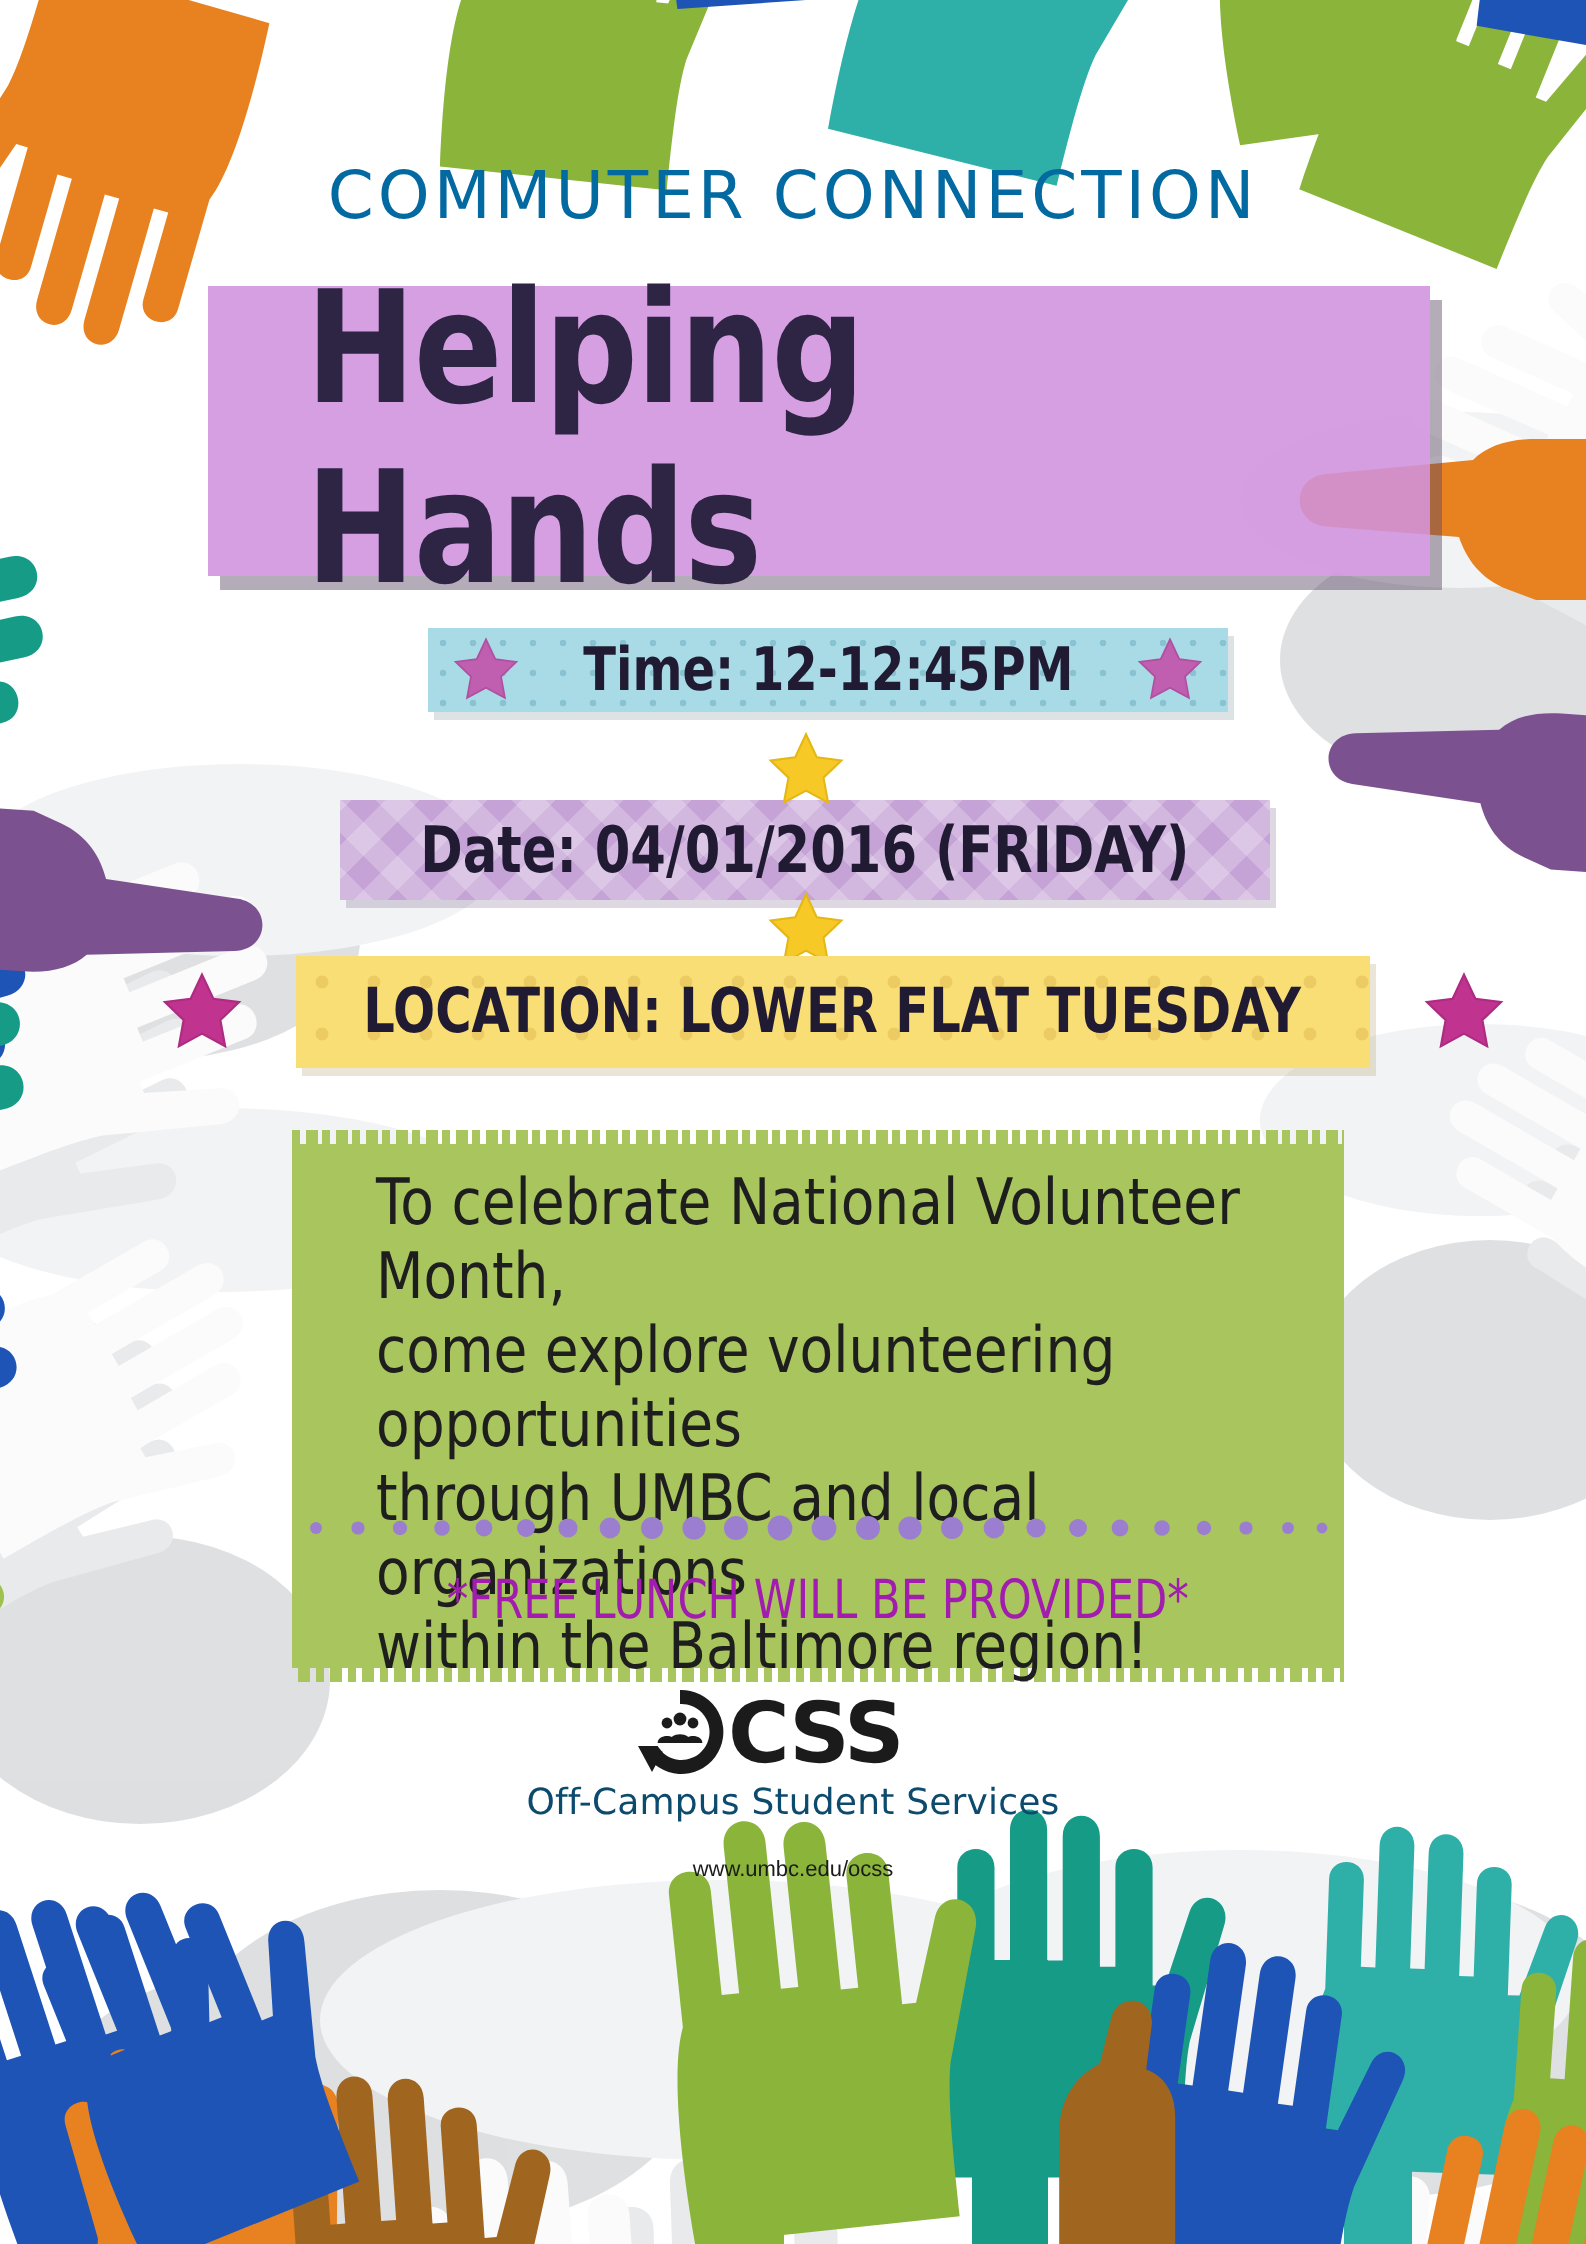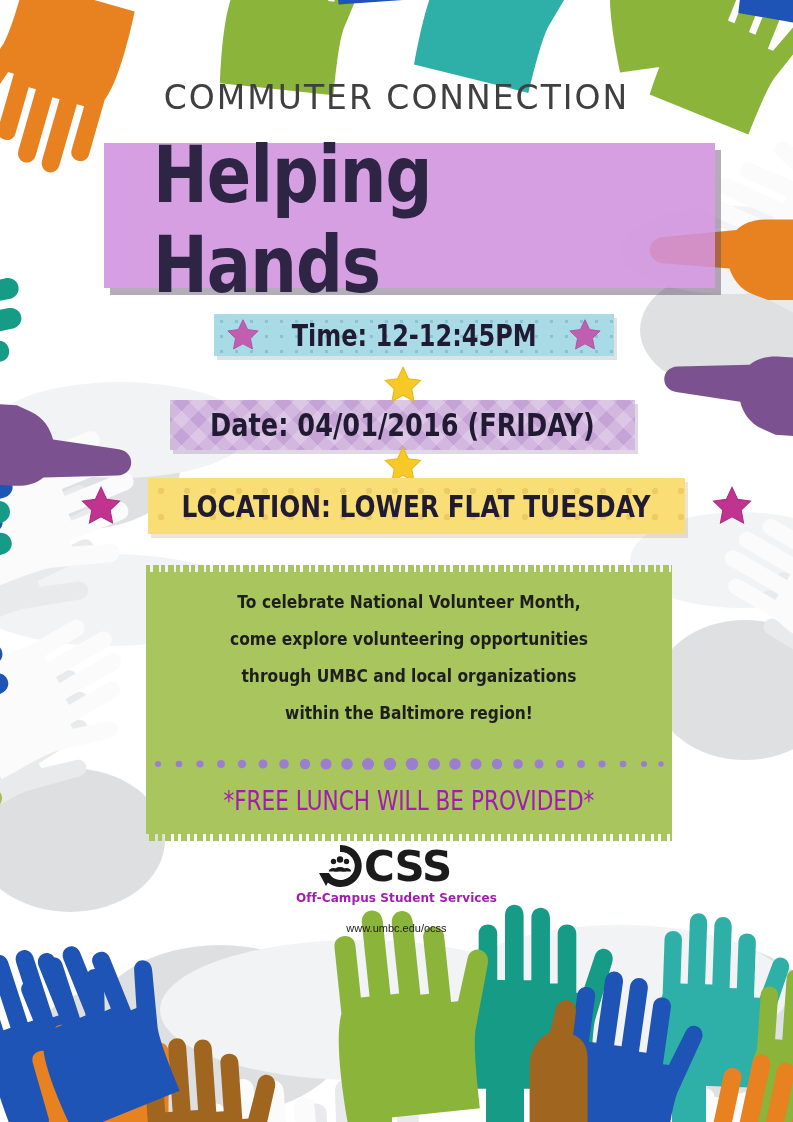--- a/index.html
+++ b/index.html
@@ -13,21 +13,21 @@
 
   
   #bg-hands{position:absolute;inset:0;width:793px;height:1122px;}
 
   
   #content{position:absolute;inset:0;width:793px;height:1122px;}
 
   .kicker{
     position:absolute;top:78px;left:0;width:793px;text-align:center;
     font-family:"DejaVu Sans", sans-serif;
-    font-size:33px;letter-spacing:2.0px;color:#404040;font-weight:400;
+    font-size:33px;letter-spacing:2.0px;color:#0369a1;font-weight:400;
   }
 
   
   .title-banner{
     position:absolute;left:104px;top:143px;width:611px;height:145px;
     background:rgba(207,146,222,0.88);
     box-shadow:6px 7px 0 rgba(90,70,100,0.45);
   }
   .title-text{
     position:absolute;left:104px;top:152px;width:611px;height:135px;
@@ -85,40 +85,40 @@
   }
   #green-block::before{top:-7px;
     -webkit-mask-image:repeating-linear-gradient(90deg,#000 0 4px,transparent 4px 7px,#000 7px 13px,transparent 13px 15px);
     mask-image:repeating-linear-gradient(90deg,#000 0 4px,transparent 4px 7px,#000 7px 13px,transparent 13px 15px);}
   #green-block::after{bottom:-7px;
     -webkit-mask-image:repeating-linear-gradient(90deg,transparent 0 3px,#000 3px 9px,transparent 9px 12px,#000 12px 16px);
     mask-image:repeating-linear-gradient(90deg,transparent 0 3px,#000 3px 9px,transparent 9px 12px,#000 12px 16px);}
 
   #desc{
     position:absolute;left:152px;top:583px;width:514px;
-    text-align:center;color:#1e1e1e;
-    font-family:"DejaVu Sans", sans-serif;font-weight:bold;
-    font-size:18px;line-height:37px;
+    text-align:left;color:#1e1e1e;
+    font-family:"DejaVu Sans", sans-serif;font-weight:normal;
+    font-size:32px;line-height:37px;
   }
   #desc div{transform:scaleX(0.86);transform-origin:center;}
 
   #divider{position:absolute;left:152px;top:756px;width:514px;height:16px;}
 
   #lunch{
     position:absolute;left:152px;top:785px;width:514px;text-align:center;
     font-family:"DejaVu Sans", sans-serif;font-weight:normal;font-size:27px;color:#a21caf;
   }
   #lunch span{display:inline-block;transform:scaleX(0.80);transform-origin:center;}
 
   
   #logo{position:absolute;left:0;top:843px;width:793px;text-align:center;}
   #logo-mark{display:block;margin:0 auto;}
   #logo-sub{
-    font-family:"DejaVu Sans", sans-serif;font-size:12px;color:#a21caf;
-    margin-top:2px;letter-spacing:0.1px;font-weight:bold;
+    font-family:"DejaVu Sans", sans-serif;font-size:18px;color:#0c4a6e;
+    margin-top:2px;letter-spacing:0.1px;
   }
   #logo-url{
     font-family:Liberation Sans, sans-serif;font-size:11px;color:#1b1b1b;margin-top:17px;
   }
 </style>
 </head>
 <body>
 
 <div id="poster">
 

